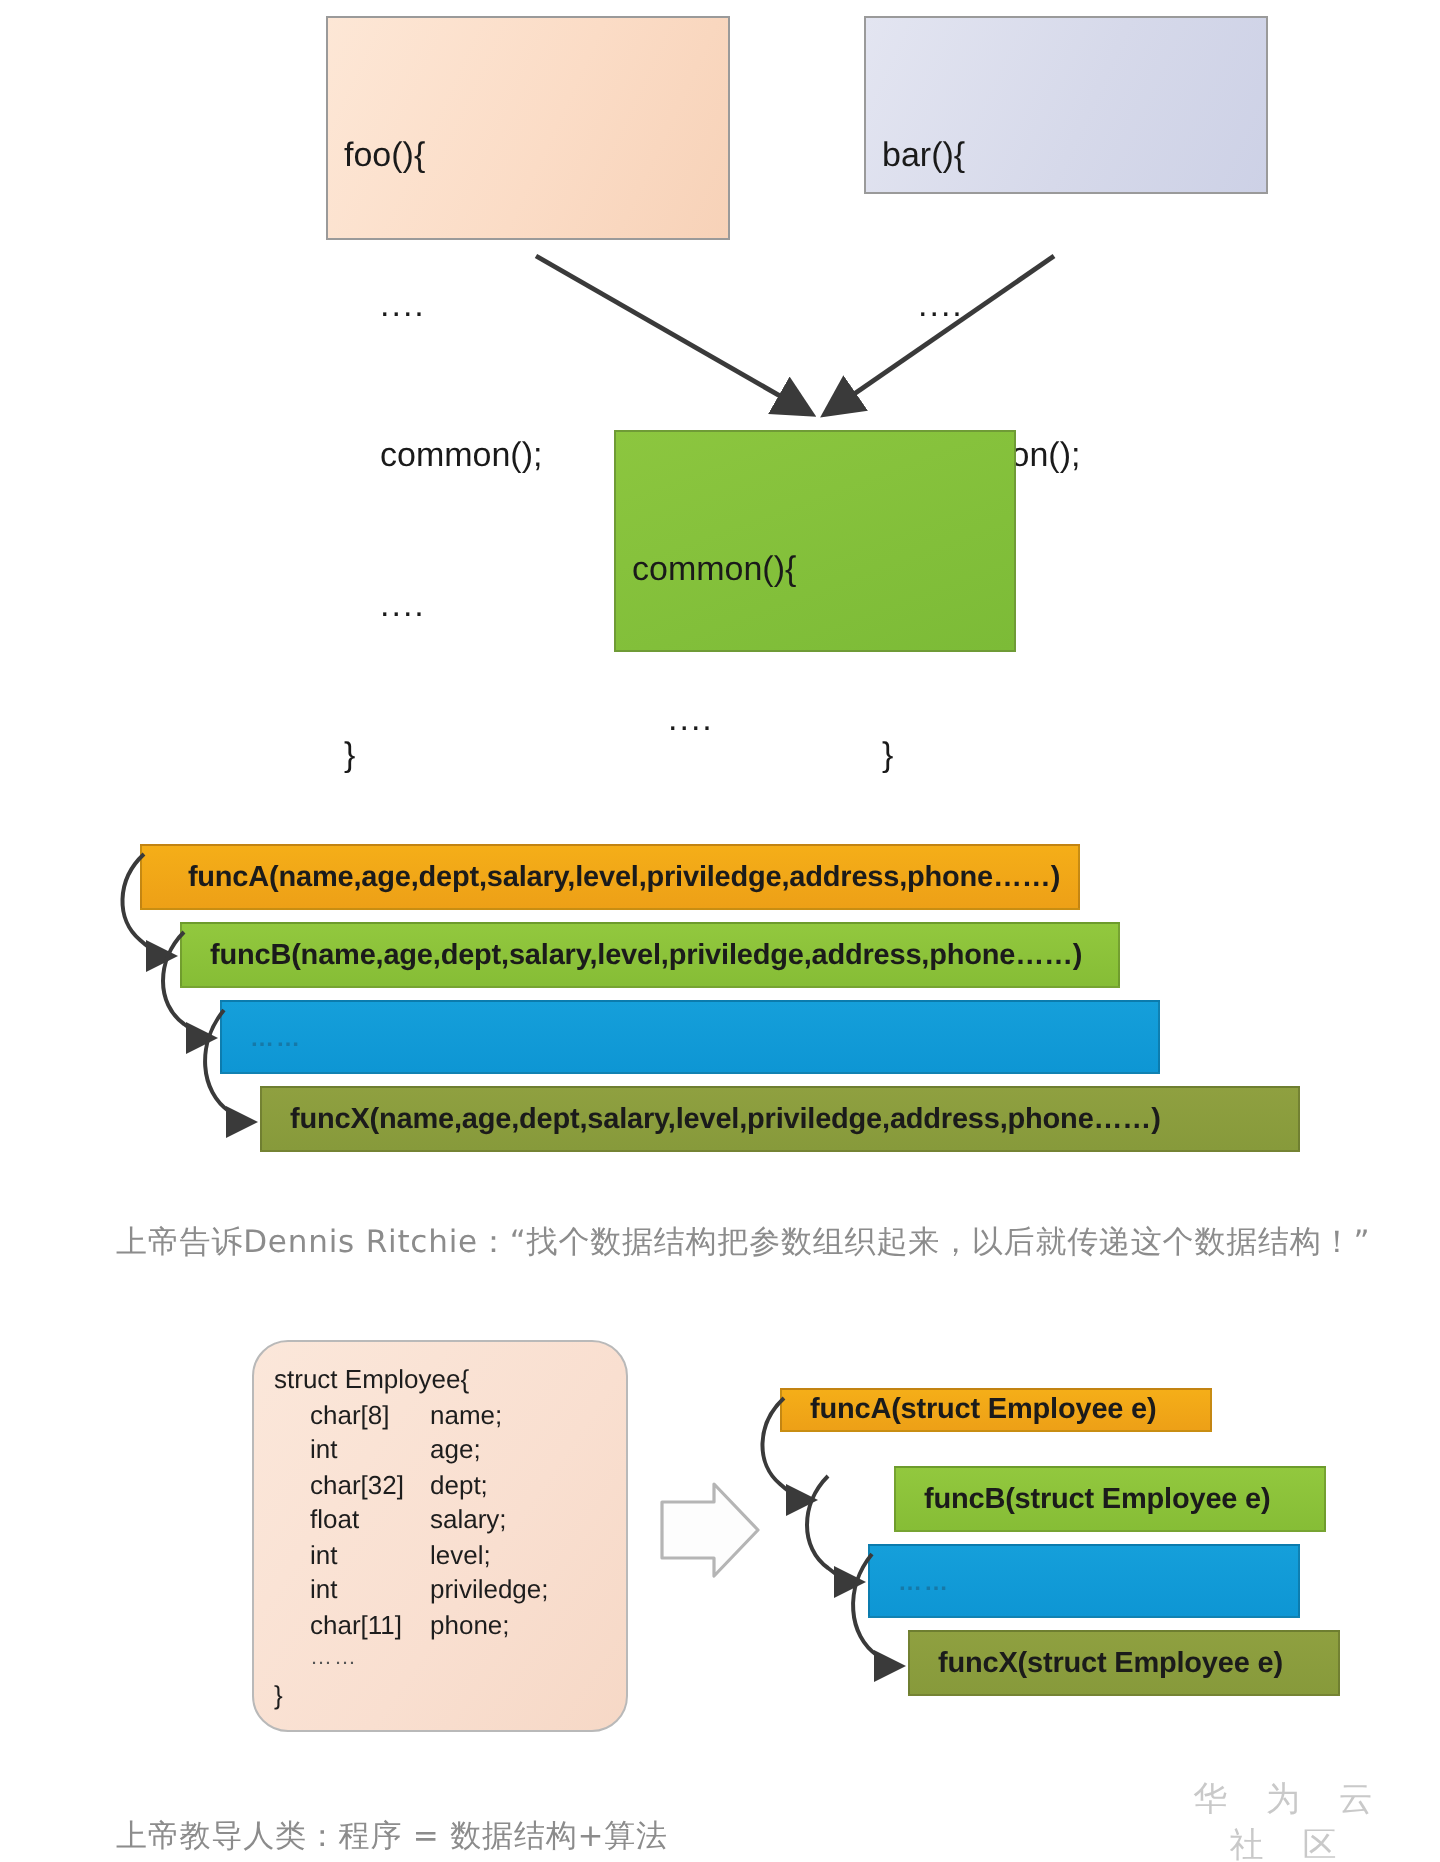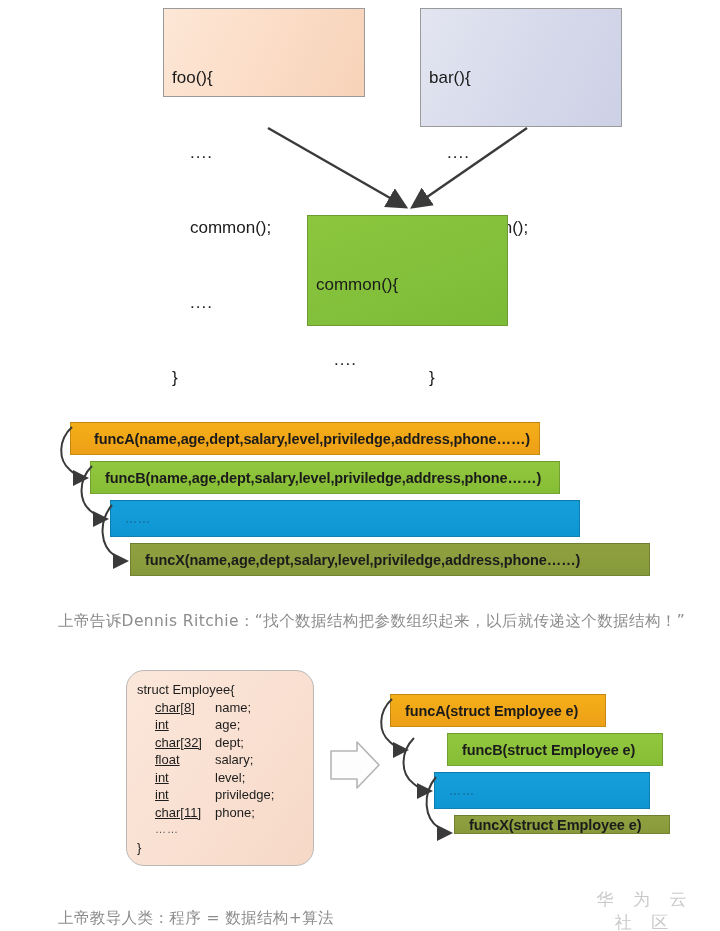--- a/index.html
+++ b/index.html
@@ -58,45 +58,45 @@
 
   
   .struct-box{
     border:1px solid #b9b9b9;
     background:linear-gradient(125deg,#fbe7da 0%,#f9dfd0 60%,#f6d8c6 100%);
     font-size:13px;color:#1d1d1d;
     padding:10px 0 0 10px;
     line-height:17.5px;
   }
   .struct-box .row{display:flex;}
-  .struct-box .t{width:78px;padding-left:18px;box-sizing:border-box;text-decoration:underline;}
+  .struct-box .t{width:78px;padding-left:18px;box-sizing:border-box;}
   .struct-box .n{}
   .struct-box .hdr{padding-left:0;}
   .struct-box .tail{padding-left:18px;color:#555;font-size:11px;letter-spacing:1px;}
 
   
   .wm{position:absolute;text-align:center;color:#c9c9c9;}
   .wm .wm1{font-size:17px;letter-spacing:7px;font-family:"DejaVu Sans",sans-serif;}
 
   svg.overlay{position:absolute;left:0;top:0;width:720px;height:931px;pointer-events:none;}
 </style>
 </head>
 <body>
 
 <div class="stage">
 
-  <div class="abs codebox foo-box" style="left:163px;top:8px;width:202px;height:89px;">
+  <div class="abs codebox foo-box" style="left:163px;top:8px;width:202px;height:112px;">
     <div>foo(){</div>
     <div class="dots"><span class="ind"></span><span>....</span></div>
     <div><span class="ind"></span><span>common();</span></div>
     <div class="dots"><span class="ind"></span><span>....</span></div>
     <div>}</div>
   </div>
 
-  <div class="abs codebox bar-box" style="left:420px;top:8px;width:202px;height:119px;">
+  <div class="abs codebox bar-box" style="left:432px;top:8px;width:202px;height:89px;">
     <div>bar(){</div>
     <div class="dots"><span class="ind"></span><span>....</span></div>
     <div><span class="ind"></span><span>common();</span></div>
     <div class="dots"><span class="ind"></span><span>....</span></div>
     <div>}</div>
   </div>
 
   <div class="abs codebox common-box" style="left:307px;top:215px;width:201px;height:111px;border-color:#6f9b36;">
     <div>common(){</div>
     <div class="dots"><span class="ind"></span><span>....</span></div>
@@ -147,30 +147,30 @@
         <span class="n">priviledge;</span>
       </div>
     <div class="row">
         <span class="t">char[11]</span>
         <span class="n">phone;</span>
       </div>
     <div class="tail">……</div>
     <div>}</div>
   </div>
 
-  <div class="abs fbar c-orange" style="left:390px;top:694px;width:216px;height:33px;">
+  <div class="abs fbar c-orange" style="left:390px;top:694px;width:216px;height:22px;">
     <span>funcA(struct Employee e)</span>
   </div>
   <div class="abs fbar c-green" style="left:412px;top:733px;width:216px;height:33px;margin-left:35px;">
     <span>funcB(struct Employee e)</span>
   </div>
   <div class="abs fbar c-blue" style="left:434px;top:772px;width:216px;height:37px;">
     <span class="bdots">……</span>
   </div>
-  <div class="abs fbar c-olive" style="left:454px;top:815px;width:216px;height:19px;">
+  <div class="abs fbar c-olive" style="left:454px;top:815px;width:216px;height:33px;">
     <span>funcX(struct Employee e)</span>
   </div>
 
   <div class="zh" style="left:58px;top:908px;">上帝教导人类：程序 = 数据结构+算法</div>
 
   <div class="wm" style="left:580px;top:888px;width:130px;">
     <div class="wm1">华 为 云 社 区</div>
 
   </div>
 

